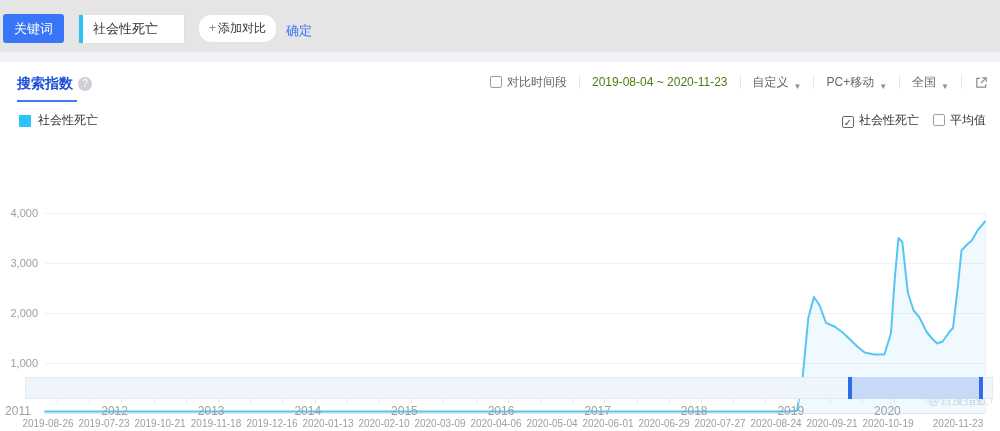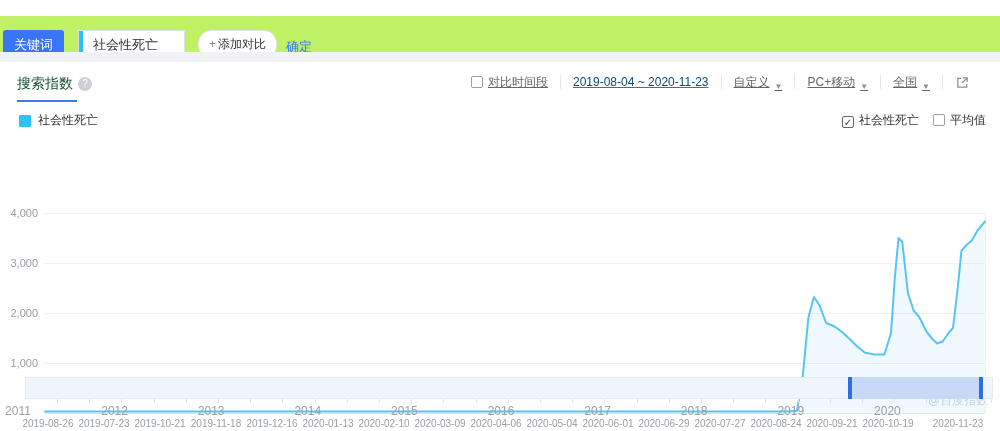--- a/index.html
+++ b/index.html
@@ -1,34 +1,34 @@
 <!DOCTYPE html>
 <html><head>
 <meta charset="utf-8">
 <style>
   * { margin:0; padding:0; box-sizing:border-box; }
   html,body { width:1000px; height:431px; font-family:"Liberation Sans","DejaVu Sans",sans-serif; background:#fff; overflow:hidden; }
-  .topbar { position:absolute; left:0; top:16px; width:1000px; height:52px; background:#bef264; }
+  .topbar { position:absolute; left:0; top:0; width:1000px; height:52px; background:#e5e5e5; }
   .kw-btn { position:absolute; left:3px; top:14px; width:61px; height:29px; background:#3875f7; color:#fff; border:none; border-radius:3px; font-size:13px; font-family:inherit; cursor:pointer; }
   .kw-input { position:absolute; left:78px; top:14px; width:107px; height:30px; background:#fff; border:1px solid #e1e1e1; display:flex; align-items:center; }
   .kw-accent { position:absolute; left:0; top:0; width:4px; height:28px; background:#28c2f7; }
   .kw-value { padding-left:14px; font-size:13px; color:#333; }
   .add-btn { position:absolute; left:198px; top:14px; width:79px; height:29px; background:#fff; border:1px solid #e3e3e3; border-radius:13px; font-size:12px; color:#333; font-family:inherit; cursor:pointer; }
   .add-plus { color:#888; margin-right:2px; }
   .confirm { position:absolute; left:286px; top:22px; font-size:13px; color:#3377f6; text-decoration:none; cursor:pointer; }
   .gap { position:absolute; left:0; top:52px; width:1000px; height:10px; background:#f0f2f5; }
   .panel { position:absolute; left:0; top:62px; width:1000px; height:369px; background:#fff; }
   .tab-wrap { position:absolute; left:17px; top:12px; }
-  .tab-label { font-size:14px; font-weight:normal; color:#14532d; }
+  .tab-label { font-size:14px; font-weight:bold; color:#1d4ed8; }
   .q-icon { display:inline-block; width:14px; height:14px; margin-left:5px; background:#ccd0d6; color:#fff; border-radius:50%; font-size:10px; line-height:14px; text-align:center; vertical-align:1px; }
   .tab-underline { position:absolute; left:0; top:26px; width:60px; height:2px; background:#3a7bf0; }
-  .controls { position:absolute; right:30px; top:10px; height:20px; display:flex; align-items:center; gap:12px; font-size:12px; color:#666;text-decoration:underline; }
+  .controls { position:absolute; right:11px; top:10px; height:20px; display:flex; align-items:center; gap:12px; font-size:12px; color:#666; }
   .ctrl-sep { width:1px; height:14px; background:#e6e6e6; }
   .chk { display:inline-block; width:12px; height:12px; border:1px solid #9aa0a6; border-radius:2px; background:#fff; margin-right:5px; vertical-align:-2px; font-size:10px; line-height:11px; text-align:center; color:#444; font-weight:bold; }
-  .ctrl-date { color:#0c4a6e; }
+  .ctrl-date { color:#4d7c0f; }
   .dropdown { display:flex; align-items:flex-end; gap:5px; cursor:pointer; }
   .caret { font-size:8px; color:#8a8f96; }
   .export-icon { width:15px; height:15px; cursor:pointer; }
   .legend-row { position:absolute; left:0; top:48px; width:1000px; height:20px; }
   .legend-left { position:absolute; left:19px; top:2px; display:flex; align-items:center; gap:7px; }
   .legend-swatch { width:12px; height:12px; background:#2bc3f8; border-radius:1px; }
   .legend-name { font-size:12px; color:#333; }
   .legend-right { position:absolute; right:14px; top:2px; display:flex; align-items:center; gap:14px; font-size:12px; color:#333; }
   .legend-right .item { cursor:pointer; }
   .chart { position:absolute; left:0; top:62px; width:1000px; height:245px; }

